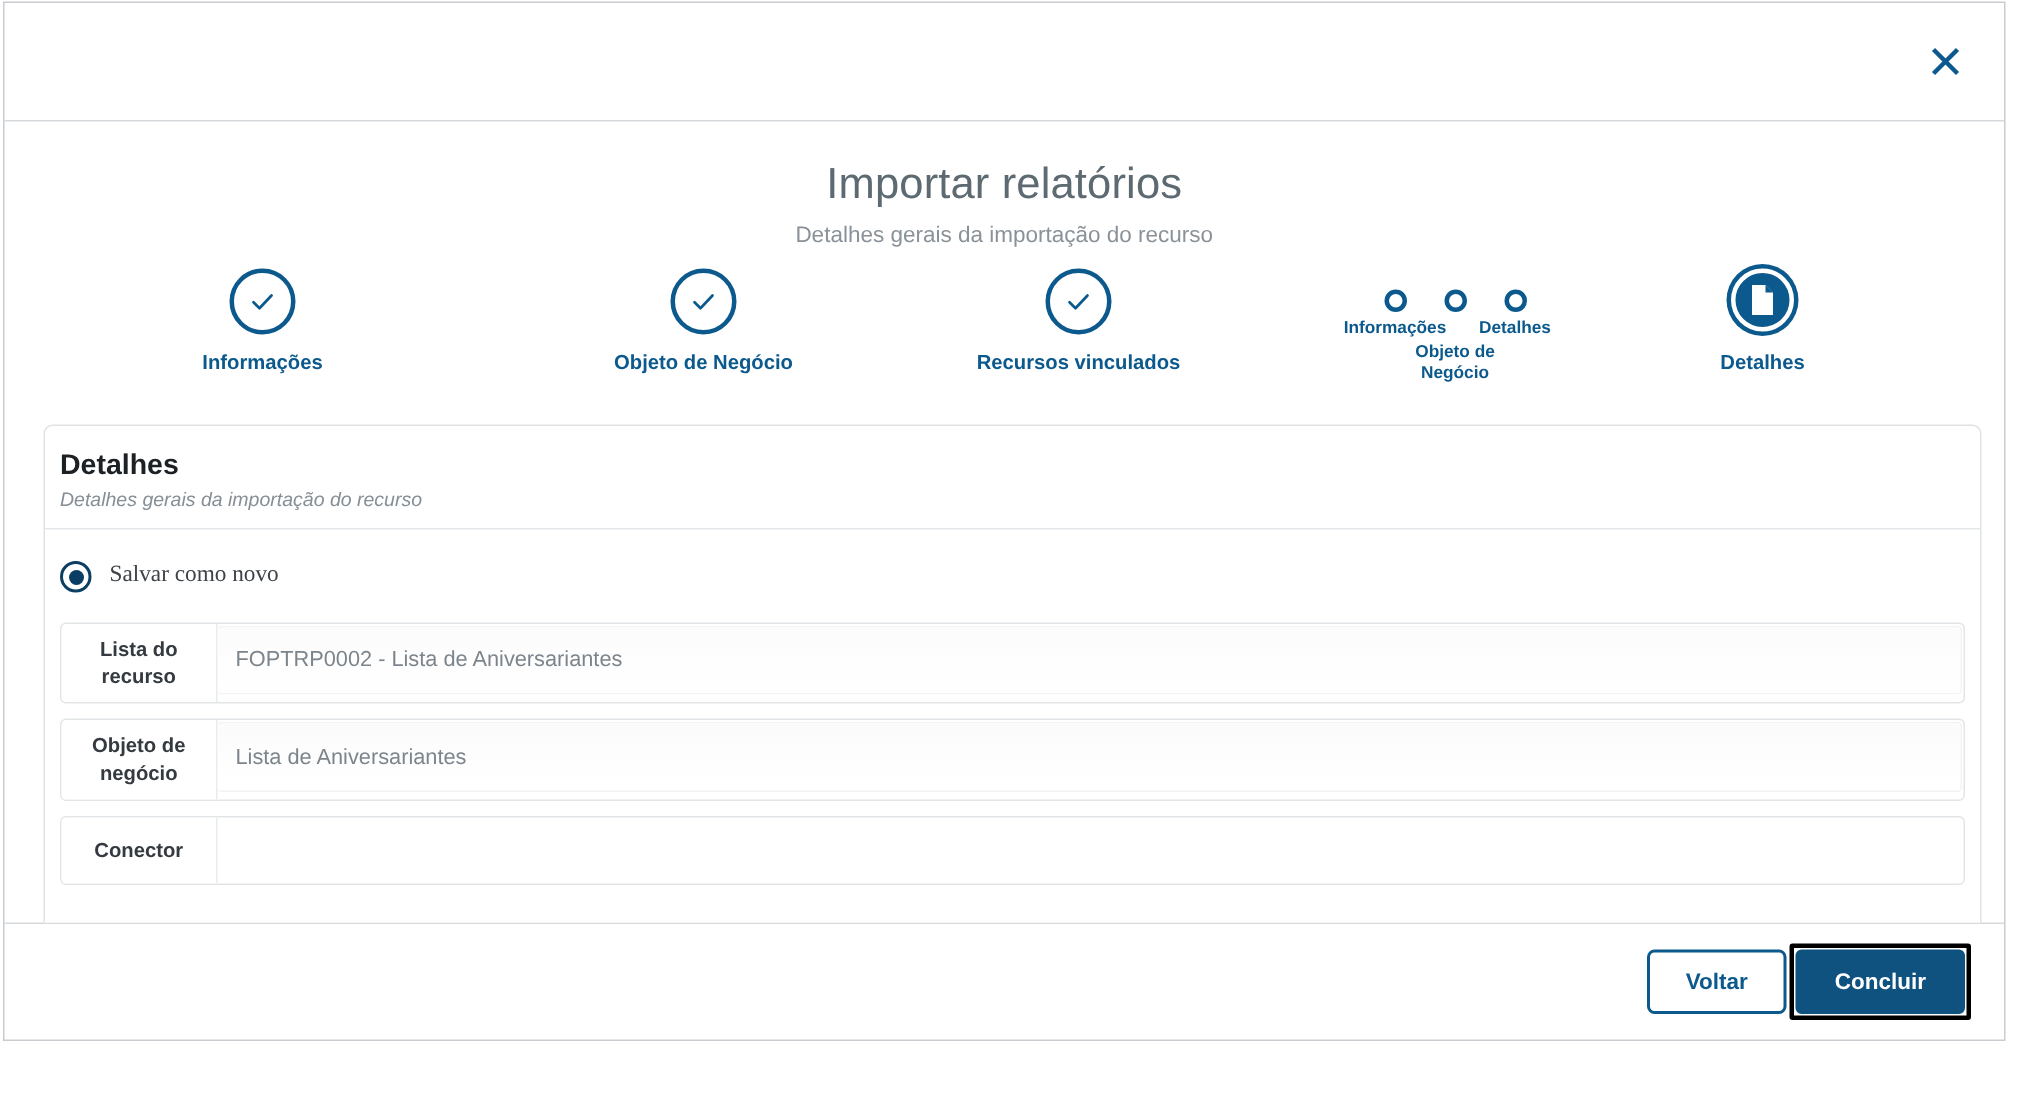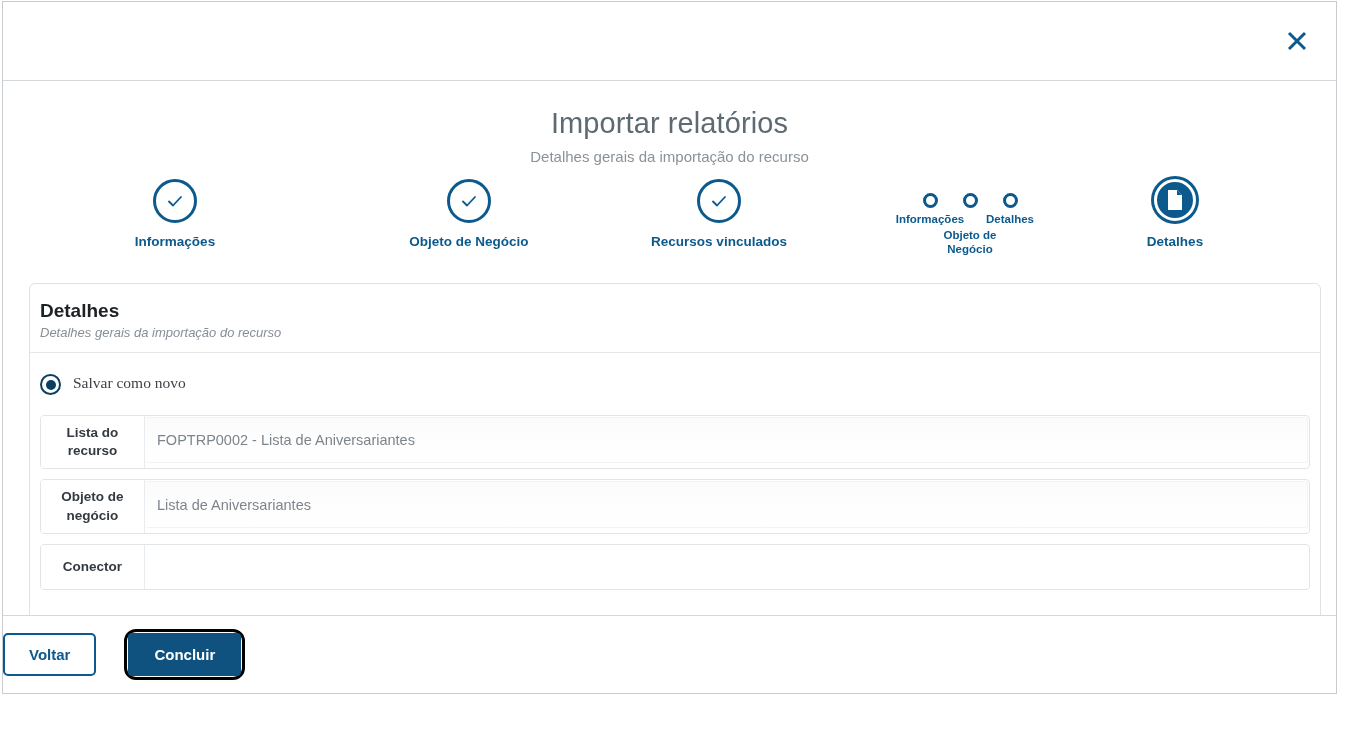--- a/index.html
+++ b/index.html
@@ -251,41 +251,41 @@
     margin: 1px 1px 5px 0;
     border-radius: 3px;
   }
 
   
   .footer {
     flex: 0 0 77px;
     border-top: 1px solid #d6d9dc;
     display: flex;
     align-items: center;
-    justify-content: flex-start;
+    justify-content: flex-end;
     padding-right: 22px;
-    gap: 28px;
+    gap: 2px;
   }
   .btn {
     font-family: "Liberation Sans", sans-serif;
     font-size: 15px;
     font-weight: bold;
     border-radius: 5px;
     cursor: pointer;
     box-sizing: border-box;
   }
   .btn-secondary {
     background: #ffffff;
     color: #0c5a8d;
     border: 2px solid #0c5a8d;
     padding: 11px 24px;
   }
   .btn-primary-wrap {
     border: 3px solid #000000;
-    border-radius: 12px;
+    border-radius: 2px;
     padding: 1px;
     display: inline-block;
   }
   .btn-primary {
     background: #0f5280;
     color: #ffffff;
     border: 2px solid #0f5280;
     padding: 11px 24px;
     border-radius: 4px;
   }

